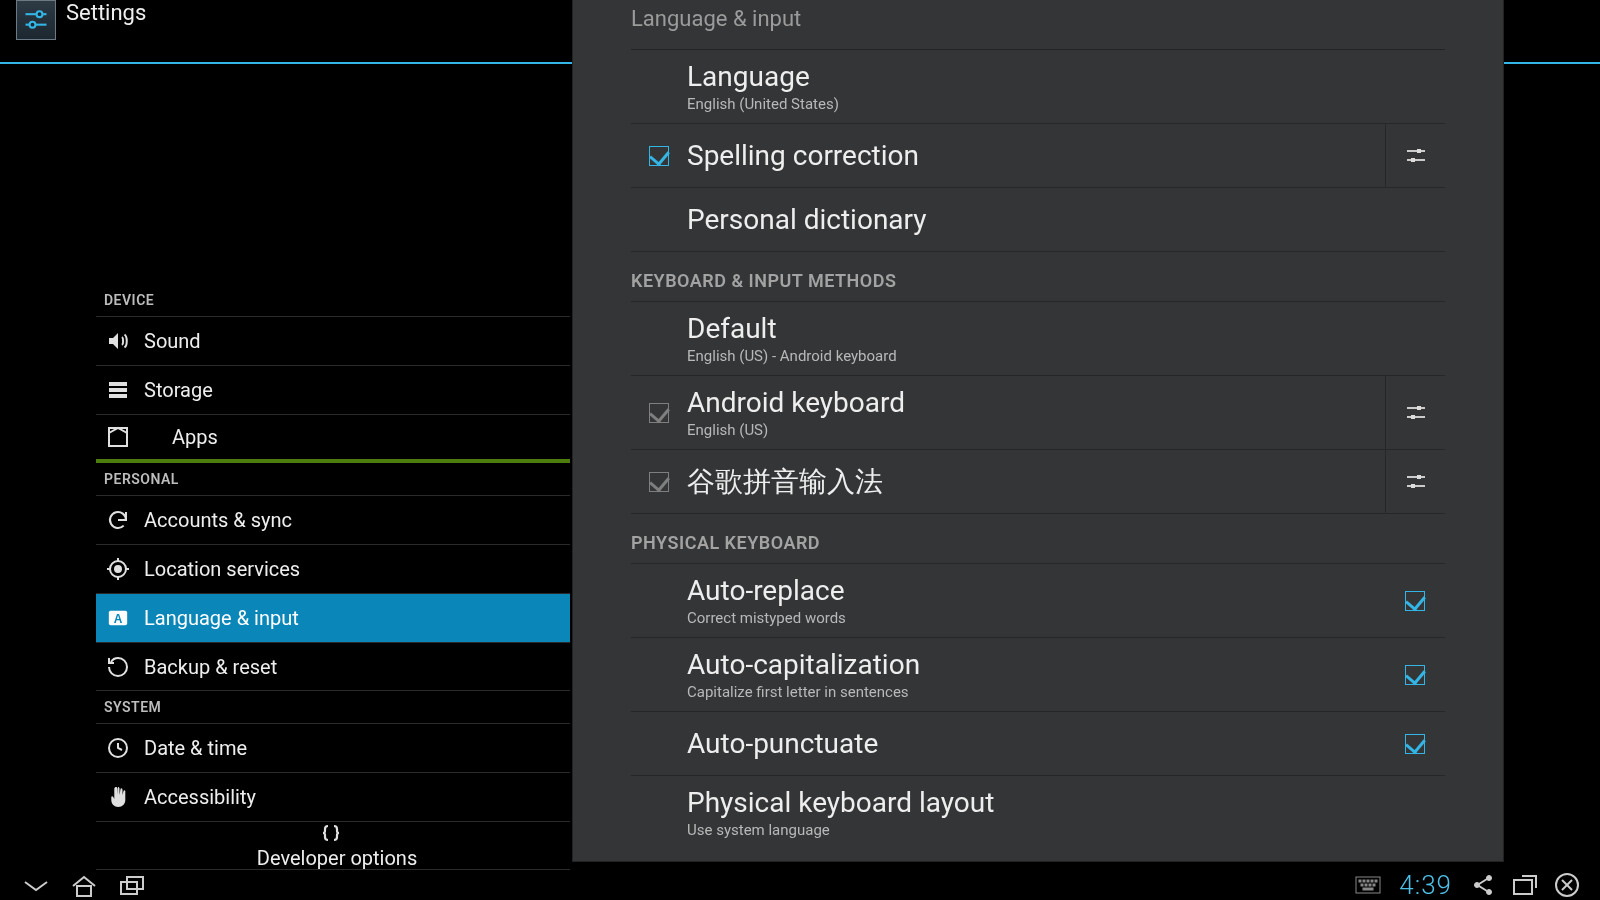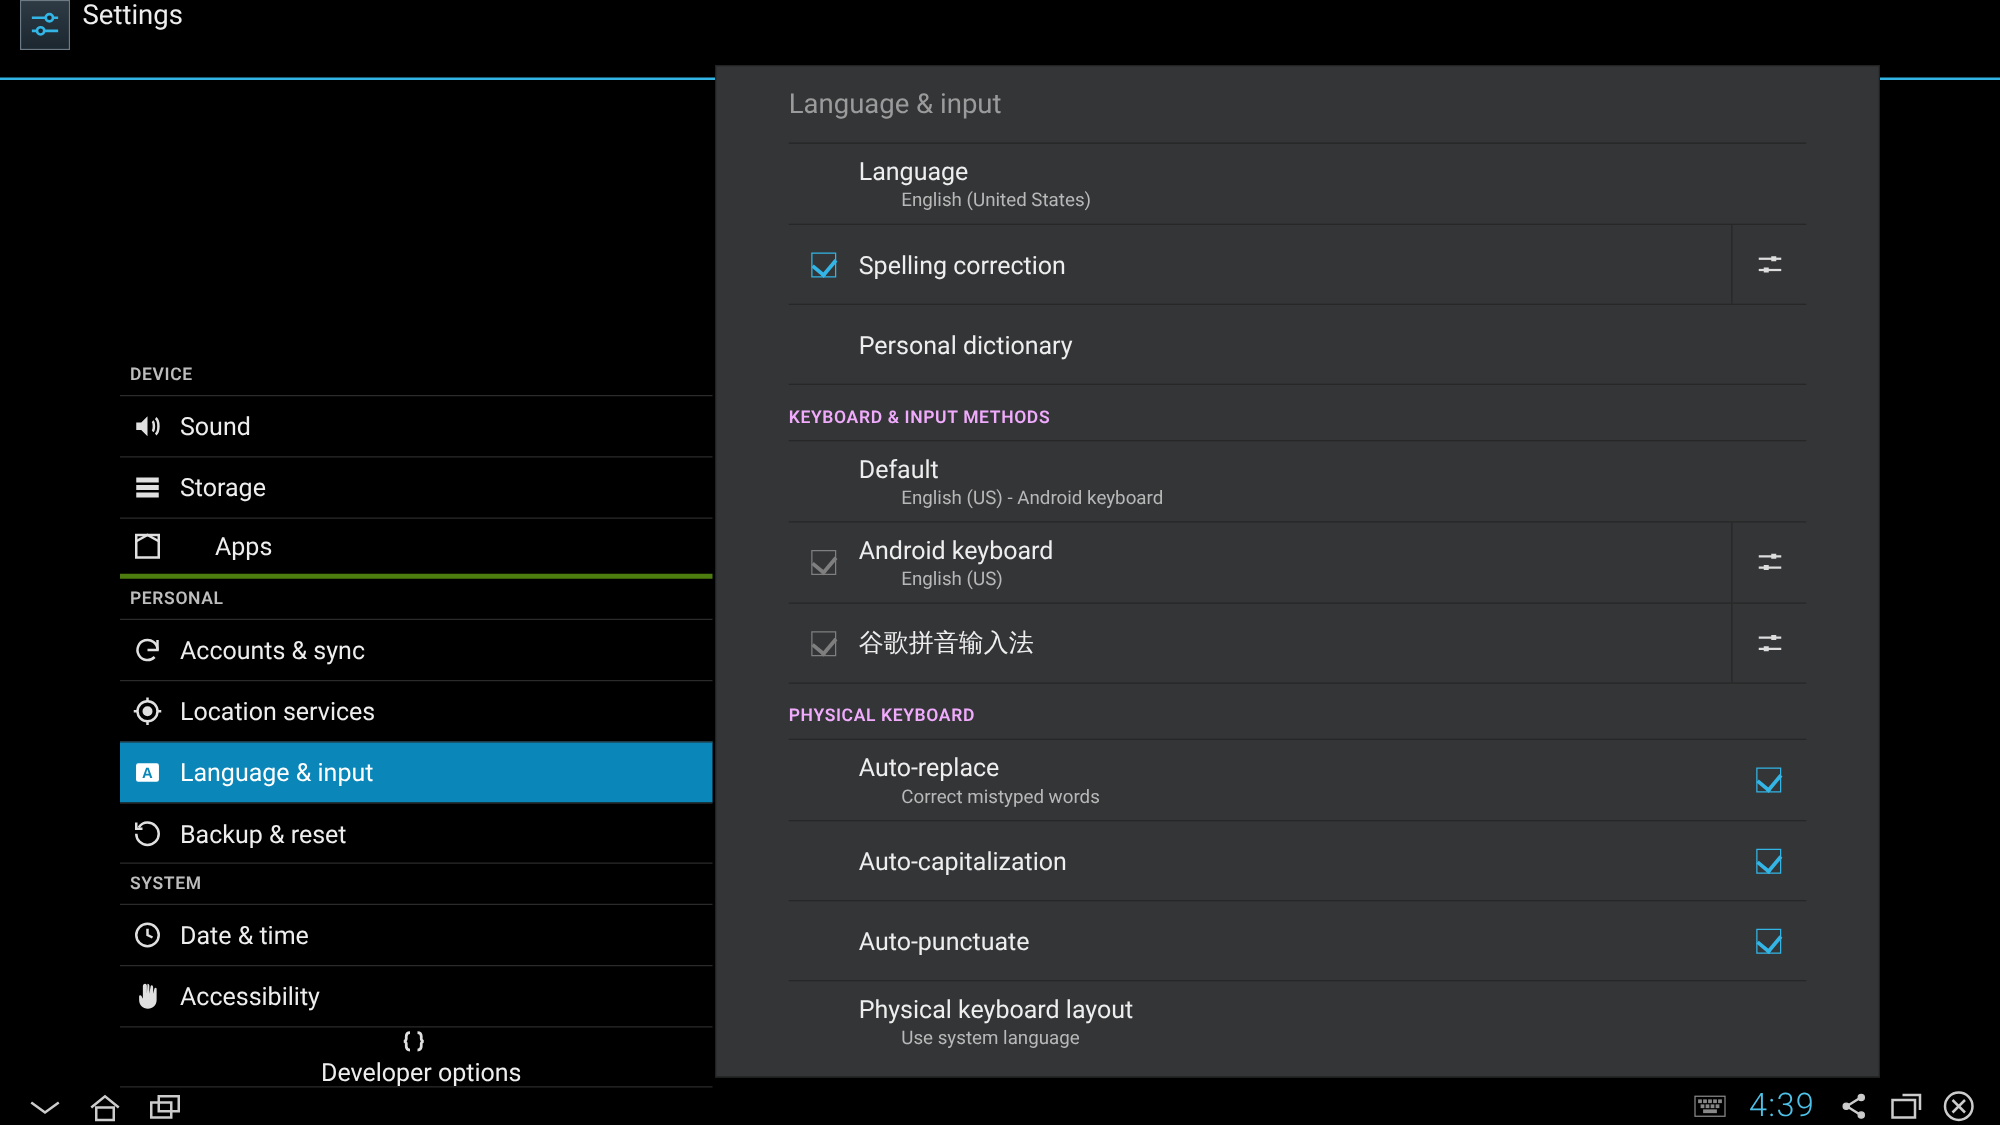--- a/index.html
+++ b/index.html
@@ -77,35 +77,35 @@
     overflow: hidden;
   }
   .panel-title {
     font-size: 22px; color: #9b9b9b;
     padding: 18px 0 18px 58px;
     border-bottom: 1px solid #242424;
     margin: 0 58px 0 0;
   }
   .panel-scroll { flex: 1; overflow: hidden; padding: 0 58px 12px 58px; }
   .pref-header {
-    font-size: 14px; letter-spacing: 0.5px;
-    color: #f0abfc; font-weight: 600;
+    font-size: 18px; letter-spacing: 0.5px;
+    color: #a3a3a3; font-weight: 600;
     padding: 18px 0 10px 0;
     border-bottom: 1px solid #272727;
   }
   .pref {
     display: flex; align-items: center;
     min-height: 64px;
     border-bottom: 1px solid #272727;
     cursor: pointer;
   }
   .pref .cb-slot { width: 56px; display:flex; align-items:center; justify-content:center; }
   .pref .body { flex: 1; padding: 10px 0; }
-  .pref .body .t1 { font-size: 20px; color: #eee; }
-  .pref .body .t2 { font-size: 15px; color: #b8b8b8; margin-top: 2px; margin-left: 34px; }
+  .pref .body .t1 { font-size: 28px; color: #eee; }
+  .pref .body .t2 { font-size: 15px; color: #b8b8b8; margin-top: 2px; }
   .pref .trail { width: 60px; display:flex; align-items:center; justify-content:center;
                  border-left: 1px solid #272727; align-self: stretch; }
   .pref .trail.nobord { border-left: none; }
   .pref .indent { width: 56px; }
   .trail svg { width: 24px; height: 24px; stroke: #ddd; fill: none; }
 
   
   .chk { width: 20px; height: 20px; border: 1.5px solid #888; position: relative; }
   .chk.on  { border-color: #33b5e5; }
   .chk.on::after {
@@ -362,20 +362,21 @@
           </div>
           <div class="trail nobord">
               <div class="chk on"></div>
             </div>
         </div>
 
         <div class="pref">
           <div class="indent"></div>
           <div class="body">
             <div class="t1">Auto-capitalization</div>
+            <div class="t2">Capitalize first letter in sentences</div>
           </div>
           <div class="trail nobord">
               <div class="chk on"></div>
             </div>
         </div>
 
         <div class="pref">
           <div class="indent"></div>
           <div class="body">
             <div class="t1">Auto-punctuate</div>

